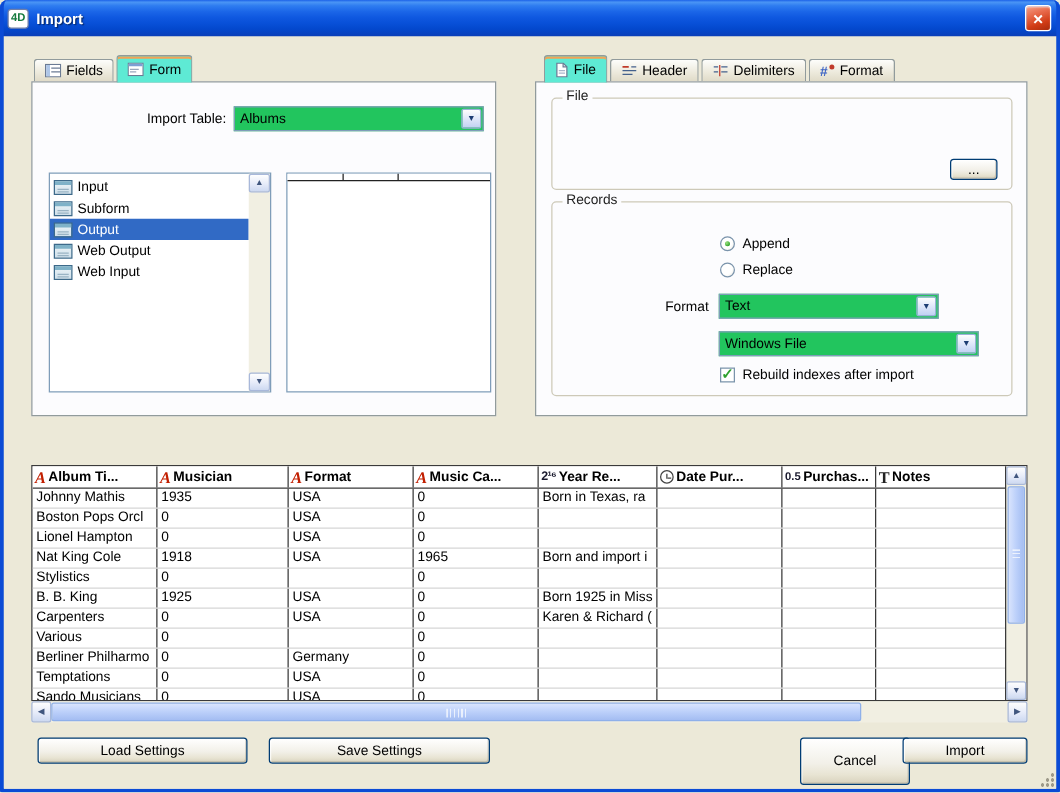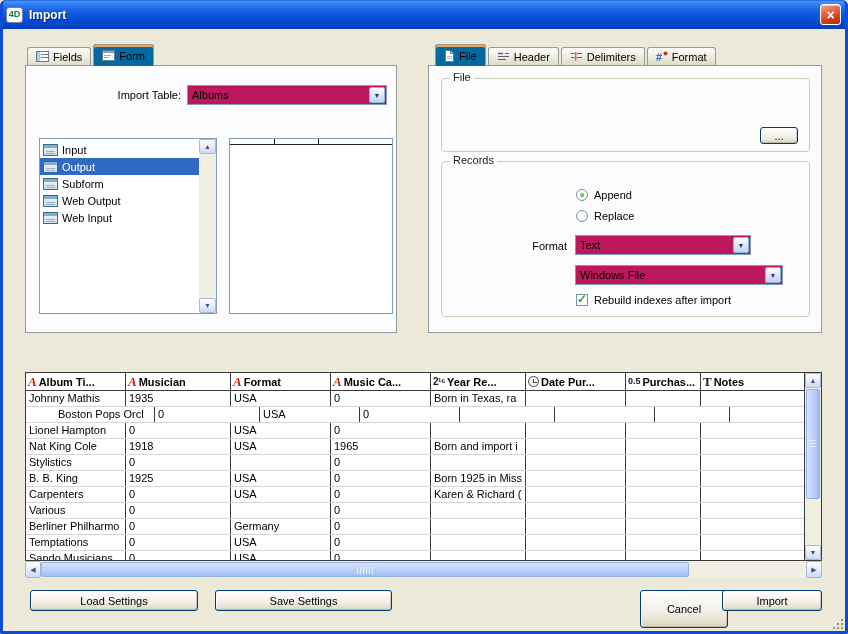--- a/index.html
+++ b/index.html
@@ -19,30 +19,30 @@
     background:linear-gradient(160deg,#f4a088 0%,#e86a4b 35%,#d13c16 70%,#a92c0d 100%);
     box-shadow:inset 0 1px 1px rgba(255,255,255,.55);}
   .close-btn span{color:#fff;font-weight:bold;font-size:14px;line-height:1;}
 
   .tabstrip{position:absolute;display:flex;align-items:flex-end;height:22px;z-index:10;}
   #left-tabs{left:27px;top:44px;}
   #right-tabs{left:435px;top:44px;}
   .tab{display:flex;align-items:center;gap:4px;padding:0 8px;height:18px;margin-right:2px;margin-bottom:1px;
     border:1px solid #919b9c;border-bottom:none;border-radius:3px 3px 0 0;
     background:linear-gradient(180deg,#fdfdfb,#ece9db 60%,#e0dbc8);}
-  .tab.active{height:22px;margin-bottom:0;background:#0369a1;box-shadow:inset 0 2px 0 #f3a456;position:relative;z-index:11;}
+  .tab.active{height:22px;margin-bottom:0;background:#5eead4;box-shadow:inset 0 2px 0 #f3a456;position:relative;z-index:11;}
   .tab-label{font-size:11px;white-space:nowrap;}
   .tab-icon{display:flex;align-items:center;}
 
   .panel{position:absolute;background:#fcfcfe;border:1px solid #919b9c;z-index:5;}
   #left-panel{left:25px;top:65px;width:372px;height:268px;}
   #right-panel{left:428px;top:65px;width:394px;height:268px;}
 
   .import-table-label{position:absolute;left:0;top:23px;width:155px;text-align:right;}
-  .combo{position:absolute;height:20px;border:1px solid #7f9db9;background:#be185d;display:flex;align-items:center;}
+  .combo{position:absolute;height:20px;border:1px solid #7f9db9;background:#22c55e;display:flex;align-items:center;}
   .combo-value{flex:1;padding:0 4px;white-space:nowrap;overflow:hidden;}
   .combo-arrow{flex:none;width:16px;height:16px;margin-right:1px;border:1px solid #9ab0d8;border-radius:2px;
     background:linear-gradient(180deg,#fefefe,#dce5f9 55%,#c1d2f3);display:flex;align-items:center;justify-content:center;color:#1d3d73;}
   .combo-arrow span{font-size:7px;line-height:1;}
   #import-table-combo{left:161px;top:19px;width:200px;}
 
   .listbox{position:absolute;background:#fff;border:1px solid #7f9db9;}
   #form-list-box{left:13px;top:72px;width:178px;height:176px;display:flex;}
   #form-list{flex:1;overflow:hidden;padding-top:2px;}
   #empty-list-box{left:203px;top:72px;width:164px;height:176px;}
@@ -173,27 +173,27 @@
       <span class="combo-arrow">
           <span>▼</span>
         </span>
     </div>
     <div class="listbox" id="form-list-box">
       <div id="form-list">
           <div class="list-item">
             <span class="form-mini-icon"></span>
             <span>Input</span>
           </div>
+          <div class="list-item">
+            <span class="form-mini-icon"></span>
+            <span>Subform</span>
+          </div>
           <div class="list-item selected">
             <span class="form-mini-icon"></span>
             <span>Output</span>
-          </div>
-          <div class="list-item">
-            <span class="form-mini-icon"></span>
-            <span>Subform</span>
           </div>
           <div class="list-item">
             <span class="form-mini-icon"></span>
             <span>Web Output</span>
           </div>
           <div class="list-item">
             <span class="form-mini-icon"></span>
             <span>Web Input</span>
           </div>
         </div>
@@ -338,21 +338,21 @@
             <div class="gcell" style="width: 100px;">Johnny Mathis</div>
             <div class="gcell" style="width: 105px;">1935</div>
             <div class="gcell" style="width: 100px;">USA</div>
             <div class="gcell" style="width: 100px;">0</div>
             <div class="gcell" style="width: 95px;">Born in Texas, ra</div>
             <div class="gcell" style="width: 100px;"></div>
             <div class="gcell" style="width: 75px;"></div>
             <div class="gcell" style="width: 105px;"></div>
           </div>
           <div class="grow">
-            <div class="gcell" style="width: 100px; margin-left: 29px;">Boston Pops Orcl</div>
+            <div class="gcell" style="width: 100px;">Boston Pops Orcl</div>
             <div class="gcell" style="width: 105px;">0</div>
             <div class="gcell" style="width: 100px;">USA</div>
             <div class="gcell" style="width: 100px;">0</div>
             <div class="gcell" style="width: 95px;"></div>
             <div class="gcell" style="width: 100px;"></div>
             <div class="gcell" style="width: 75px;"></div>
             <div class="gcell" style="width: 105px;"></div>
           </div>
           <div class="grow">
             <div class="gcell" style="width: 100px;">Lionel Hampton</div>

